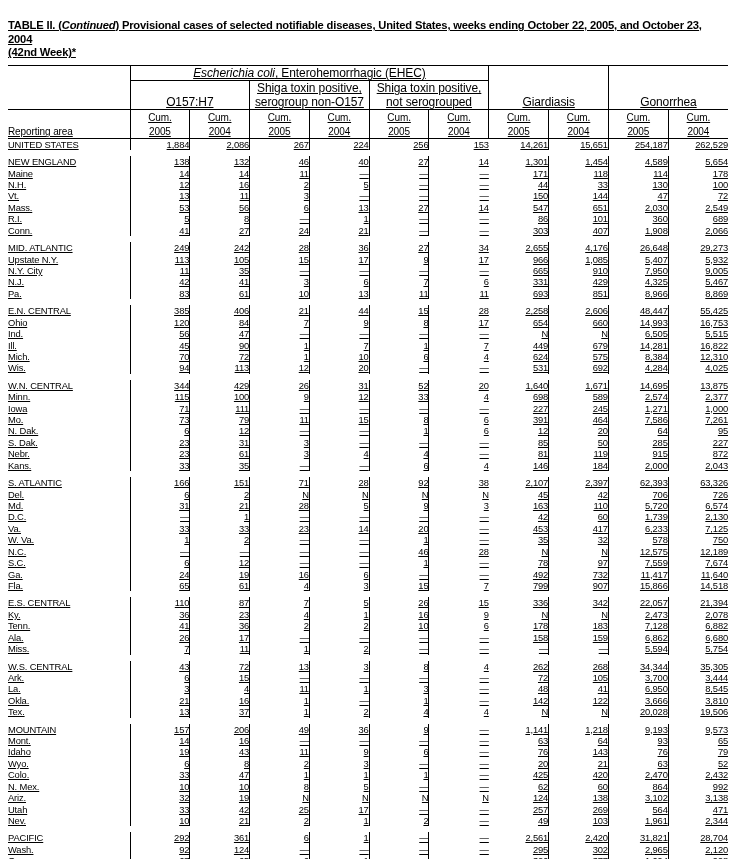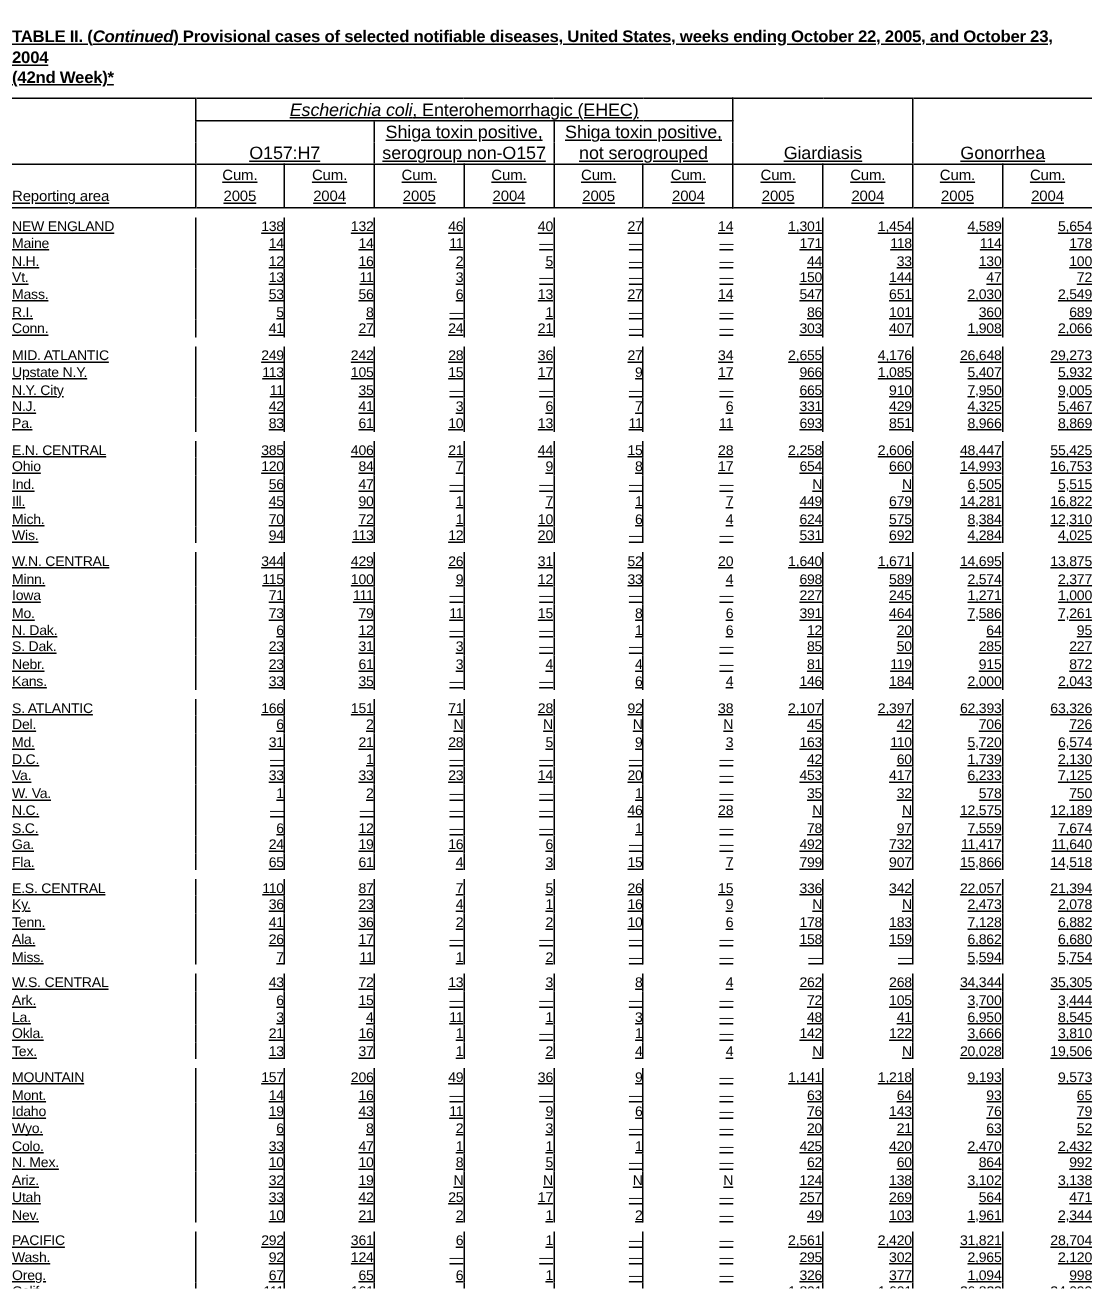--- a/index.html
+++ b/index.html
@@ -176,20 +176,33 @@
       <td class="hdr vl rule-bottom">2005</td>
       <td class="hdr vl vr rule-bottom">2004</td>
       <td class="hdr rule-bottom">2005</td>
       <td class="hdr vl rule-bottom">2004</td>
       <td class="hdr vl rule-bottom">2005</td>
       <td class="hdr vl rule-bottom">2004</td>
     </tr>
 
     </tbody>
       <tbody id="table-body">
+        <tr class="drow">
+          <td class="area">UNITED STATES</td>
+          <td class="val vl">1,884</td>
+          <td class="val vl">2,086</td>
+          <td class="val vl">267</td>
+          <td class="val vl">224</td>
+          <td class="val vl">256</td>
+          <td class="val vl">153</td>
+          <td class="val">14,261</td>
+          <td class="val vl">15,651</td>
+          <td class="val vl">254,187</td>
+          <td class="val vl">262,529</td>
+        </tr>
         <tr class="spacer">
           <td colspan="11"></td>
         </tr>
         <tr class="drow">
           <td class="area">NEW ENGLAND</td>
           <td class="val vl">138</td>
           <td class="val vl">132</td>
           <td class="val vl">46</td>
           <td class="val vl">40</td>
           <td class="val vl">27</td>

